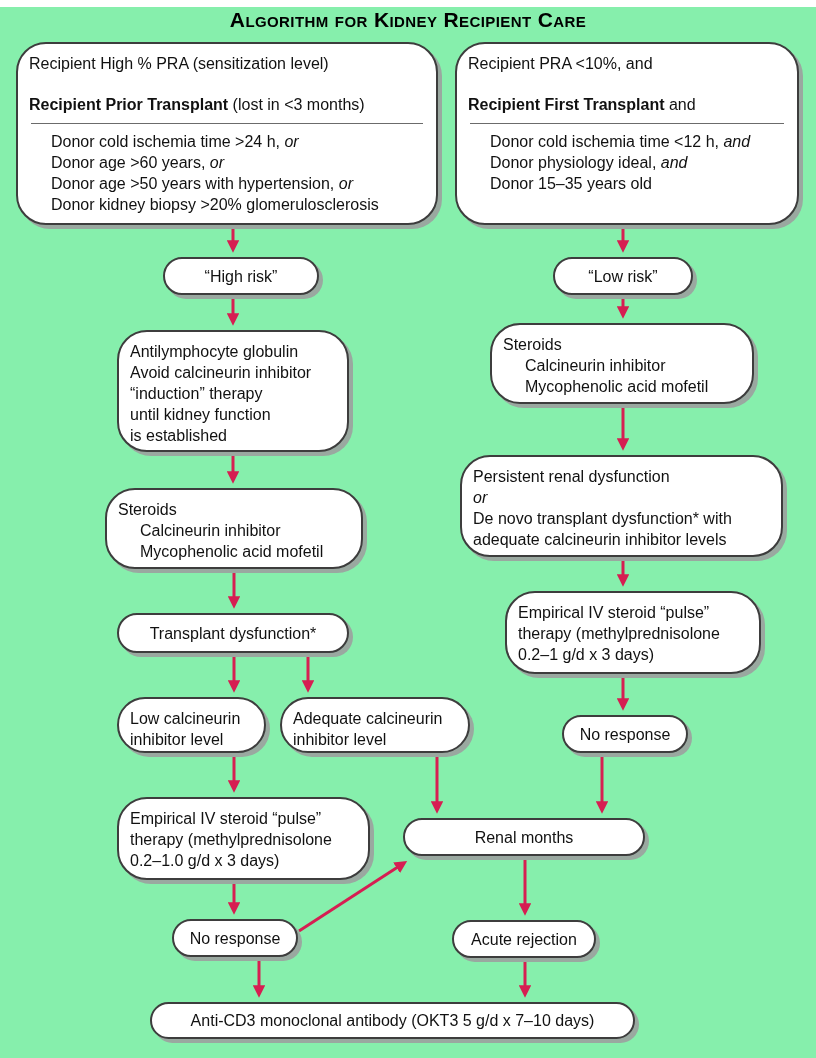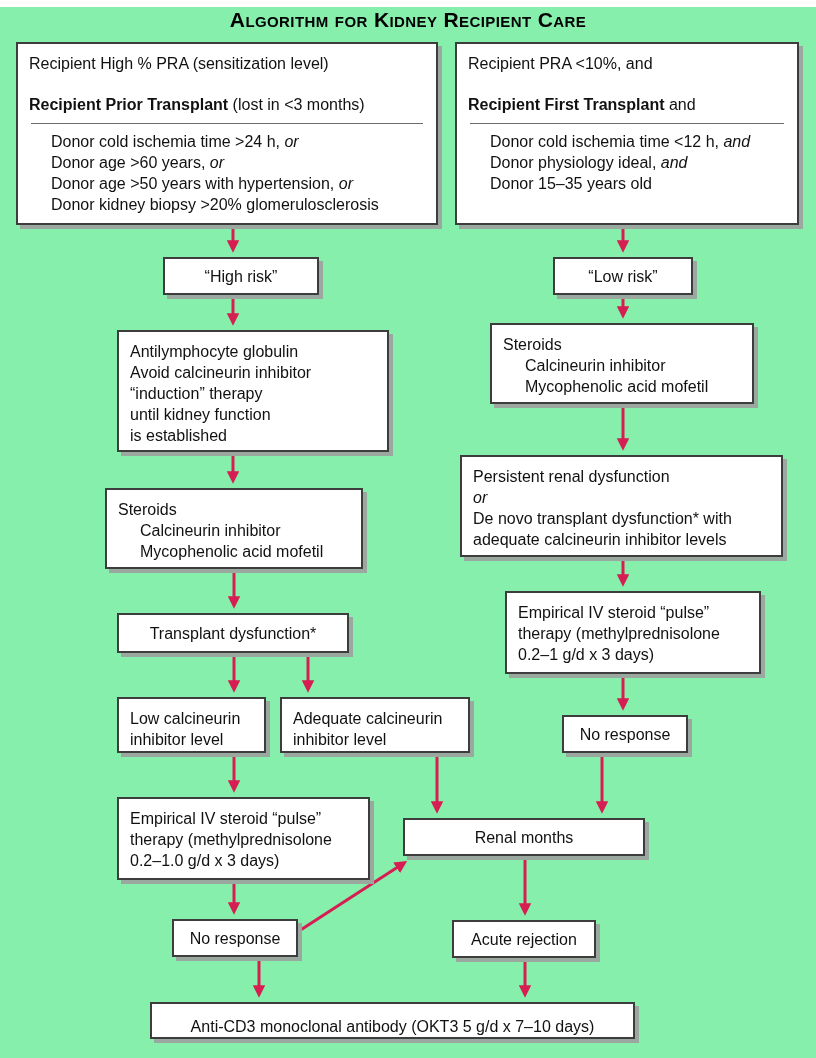--- a/index.html
+++ b/index.html
@@ -34,21 +34,21 @@
     display:flex;align-items:center;justify-content:center;
     text-align:center;
   }
   .line{white-space:nowrap;}
   .indent{margin-left:22px;}
   .gap-top{margin-top:20px;}
   .divider{border:0;border-top:1.5px solid #6b6b6b;margin:8px 2px 7px 2px;}
   .conj{font-style:italic;}
   .bold{font-weight:bold;}
   svg.arrows{position:absolute;top:0;left:0;z-index:0;}
-  .node{z-index:1;}
+  .node{z-index:1;border-radius:30px;}
 </style>
 </head>
 <body>
 
 <div id="canvas">
 
   <svg class="arrows" width="816" height="1058" viewBox="0 0 816 1058">
     <defs>
       <marker id="ah" viewBox="0 0 10 10" refX="7" refY="5" markerWidth="4.2" markerHeight="4.2" orient="auto-start-reverse">
         <path d="M0,0 L10,5 L0,10 z" fill="#d61e52"></path>
@@ -108,21 +108,21 @@
     </div>
   </div>
 
   <div class="node center" style="left:163px;top:257px;width:156px;height:38px;">
     <span>“High risk”</span>
   </div>
   <div class="node center" style="left:553px;top:257px;width:140px;height:38px;">
     <span>“Low risk”</span>
   </div>
 
-  <div class="node pad" style="left:117px;top:330px;width:272px;height:122px;">
+  <div class="node pad" style="left:117px;top:330px;width:232px;height:122px;">
     <div class="line">Antilymphocyte globulin</div>
     <div class="line">Avoid calcineurin inhibitor</div>
     <div class="line">“induction” therapy</div>
     <div class="line">until kidney function</div>
     <div class="line">is established</div>
   </div>
 
   <div class="node pad" style="left:490px;top:323px;width:264px;height:81px;">
     <div class="line">Steroids</div>
     <div class="line indent">Calcineurin inhibitor</div>
@@ -176,17 +176,17 @@
   </div>
 
   <div class="node center" style="left:172px;top:919px;width:126px;height:38px;">
     <span>No response</span>
   </div>
 
   <div class="node center" style="left:452px;top:920px;width:144px;height:38px;">
     <span>Acute rejection</span>
   </div>
 
-  <div class="node center" style="left:150px;top:1002px;width:485px;height:37px;align-items:flex-end;">
+  <div class="node center" style="left:150px;top:1002px;width:485px;height:37px;">
     <span>Anti-CD3 monoclonal antibody (OKT3 5 g/d x 7–10 days)</span>
   </div>
 
 </div>
 
 </body></html>

